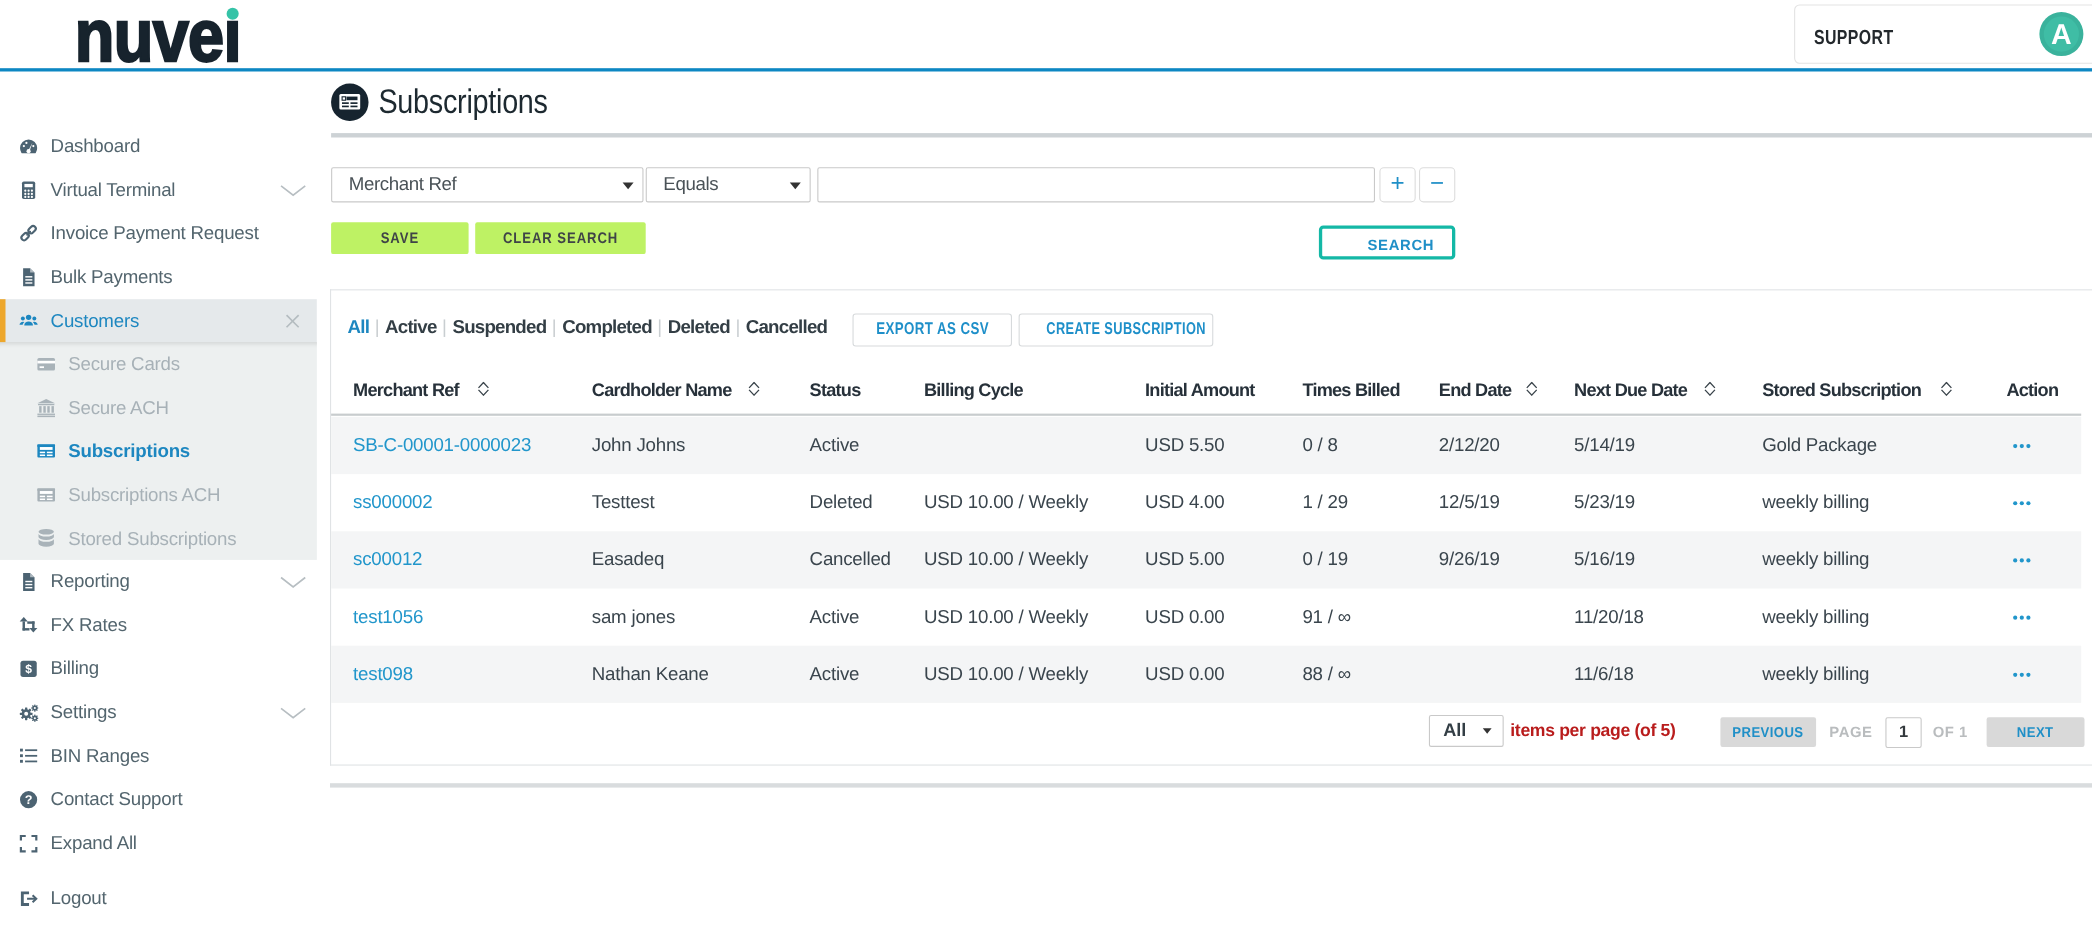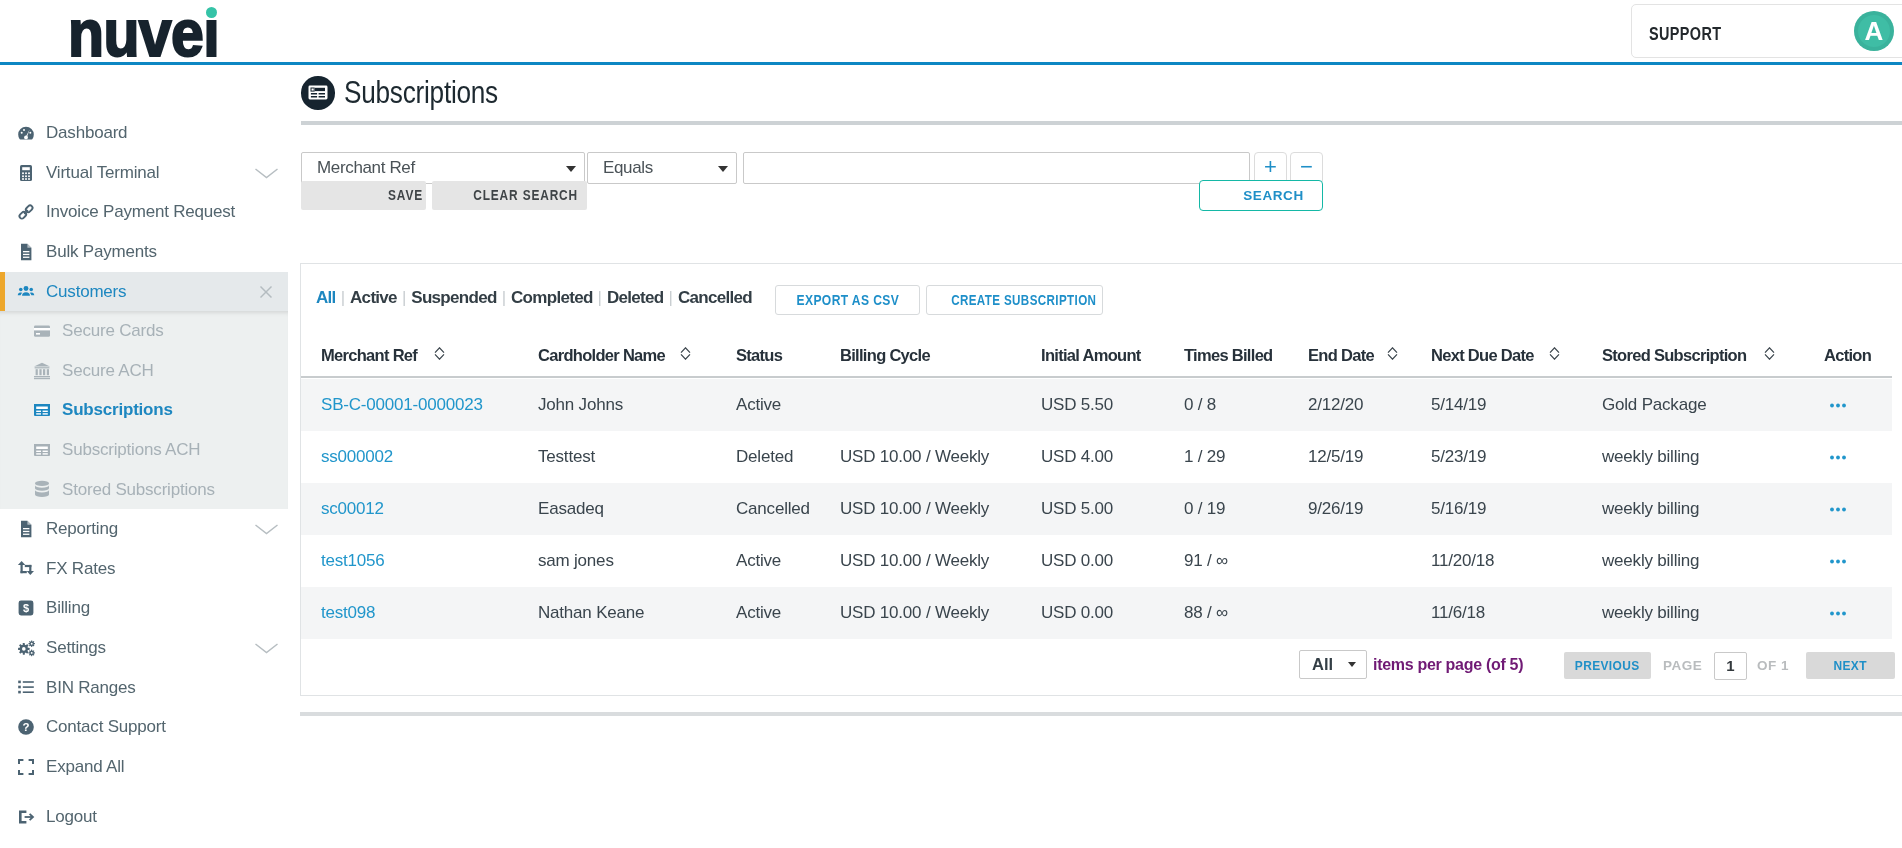--- a/index.html
+++ b/index.html
@@ -51,27 +51,27 @@
 .inp .t { position:absolute; left:15px; top:0; line-height:30px; font-size:17px; letter-spacing:-0.35px; color:#4a5257; }
 .inp .c { position:absolute; right:8px; top:13px; width:0; height:0; border-left:5px solid transparent;
   border-right:5px solid transparent; border-top:6.5px solid #333; }
 #sel1 { left:301px; width:284px; }
 #sel2 { left:587px; width:150px; }
 #inp1 { left:743px; width:507px; }
 .pm { position:absolute; top:152px; width:33px; height:32px; background:#fff; border:1px solid #dcdcdc;
   border-radius:4px; color:#1f8fc7; font-size:22px; text-align:center; line-height:28px; }
 #plus { left:1254px; }
 #minus { left:1290px; }
-.gbtn { position:absolute; top:181px; height:29px; white-space:nowrap; background:#e5e5e5; border-radius:2px; color:#3f4447;
-  font-size:14px; font-weight:bold; text-align:right; line-height:29px; }
+.gbtn { position:absolute; top:202px; height:29px; white-space:nowrap; background:#bef264; border-radius:2px; color:#3f4447;
+  font-size:14px; font-weight:bold; text-align:center; line-height:29px; }
 .gbtn span { display:inline-block; transform:scaleX(0.85); letter-spacing:1px; }
 #save { left:301px; width:125px; }
 #clear { left:432px; width:155px; }
-#search { position:absolute; left:1199px; top:180px; width:124px; height:31px; background:#fff;
-  border:1px solid #14b8a6; border-radius:4px; color:#1f8fc7; font-size:13.5px; font-weight:bold;
+#search { position:absolute; left:1199px; top:205px; width:124px; height:31px; background:#fff;
+  border:3px solid #14b8a6; border-radius:4px; color:#1f8fc7; font-size:13.5px; font-weight:bold;
   letter-spacing:0.6px; text-align:center; line-height:29px;padding-left:25px; }
 
 
 #panel { position:absolute; left:300px; top:263px; width:1602px; height:433px; background:#fff;
   border-top:1px solid #e0e3e5; border-left:1px solid #e0e3e5; border-bottom:1px solid #e0e3e5; }
 #tabs { position:absolute; left:316px; top:288px; white-space:nowrap; font-size:17px; letter-spacing:-0.7px; font-weight:bold; color:#333e45; }
 #tabs .sep { color:#c9ced1; font-weight:normal; padding:0 5px; letter-spacing:0; }
 .obtn { position:absolute; top:285px; height:30px; white-space:nowrap; background:#fff; border:1px solid #d7dadc; border-radius:3px;
   color:#1e8fc9; font-size:15.5px; font-weight:bold; text-align:center; line-height:28px; }
 .obtn span { display:inline-block; transform:scaleX(0.78); letter-spacing:0.5px; }
@@ -87,21 +87,21 @@
 .cell { position:absolute; top:0; line-height:52px; font-size:17px; letter-spacing:-0.2px; color:#3a454d; white-space:nowrap; }
 .link { color:#2196cb; }
 .dots { position:absolute; top:24px; }
 
 
 #pgsel { position:absolute; left:1299px; top:650px; width:68px; height:29px; border:1px solid #c9c9c9;
   border-radius:2px; background:#fff; }
 #pgsel .t { position:absolute; left:12px; top:0; line-height:27px; font-size:16.5px; font-weight:bold; color:#333e45; }
 #pgsel .c { position:absolute; right:10px; top:11px; width:0; height:0; border-left:4px solid transparent;
   border-right:4px solid transparent; border-top:5.5px solid #333; }
-#ipp { position:absolute; left:1373px; top:650px; line-height:29px; font-size:16px; letter-spacing:-0.3px; font-weight:bold; color:#701a75; }
+#ipp { position:absolute; left:1373px; top:650px; line-height:29px; font-size:16px; letter-spacing:-0.3px; font-weight:bold; color:#b91c1c; }
 .pbtn { position:absolute; top:652px; height:27px; white-space:nowrap; background:#d9d9d9; border-radius:2px; color:#1f8fc7;
   font-size:13px; font-weight:bold; text-align:center; line-height:27px; }
 .pbtn span { display:inline-block; transform:scaleX(0.92); letter-spacing:0.4px; }
 #prev { left:1564px; width:87px; }
 #next { left:1806px; width:89px; }
 .glabel { position:absolute; top:652px; line-height:27px; font-size:13.5px; font-weight:bold; color:#b9bcbe; letter-spacing:0.5px; }
 #pagelab { left:1663px; }
 #of1 { left:1757px; }
 #pginp { position:absolute; left:1714px; top:652px; width:33px; height:28px; border:1px solid #c9c9c9;
   border-radius:2px; background:#fff; text-align:center; line-height:26px; font-size:15px; font-weight:bold; color:#33393d; }

